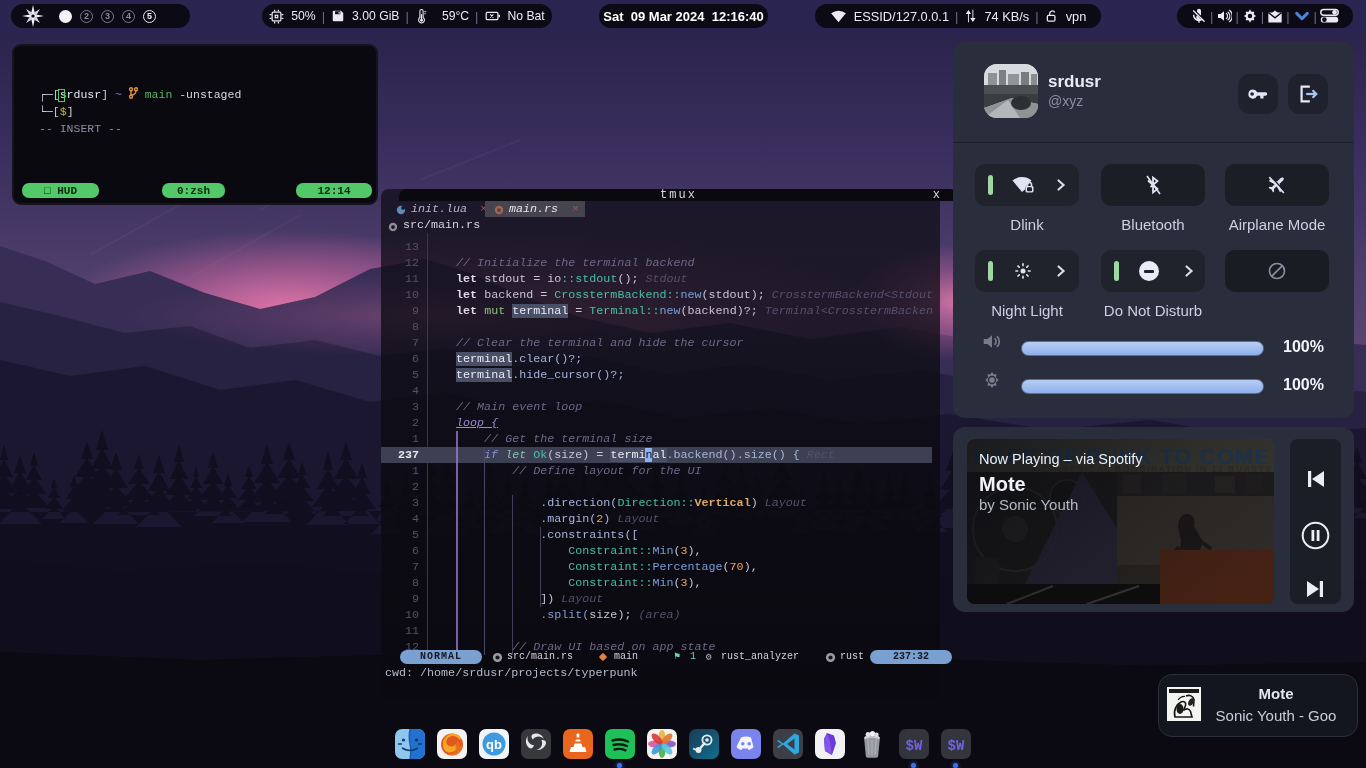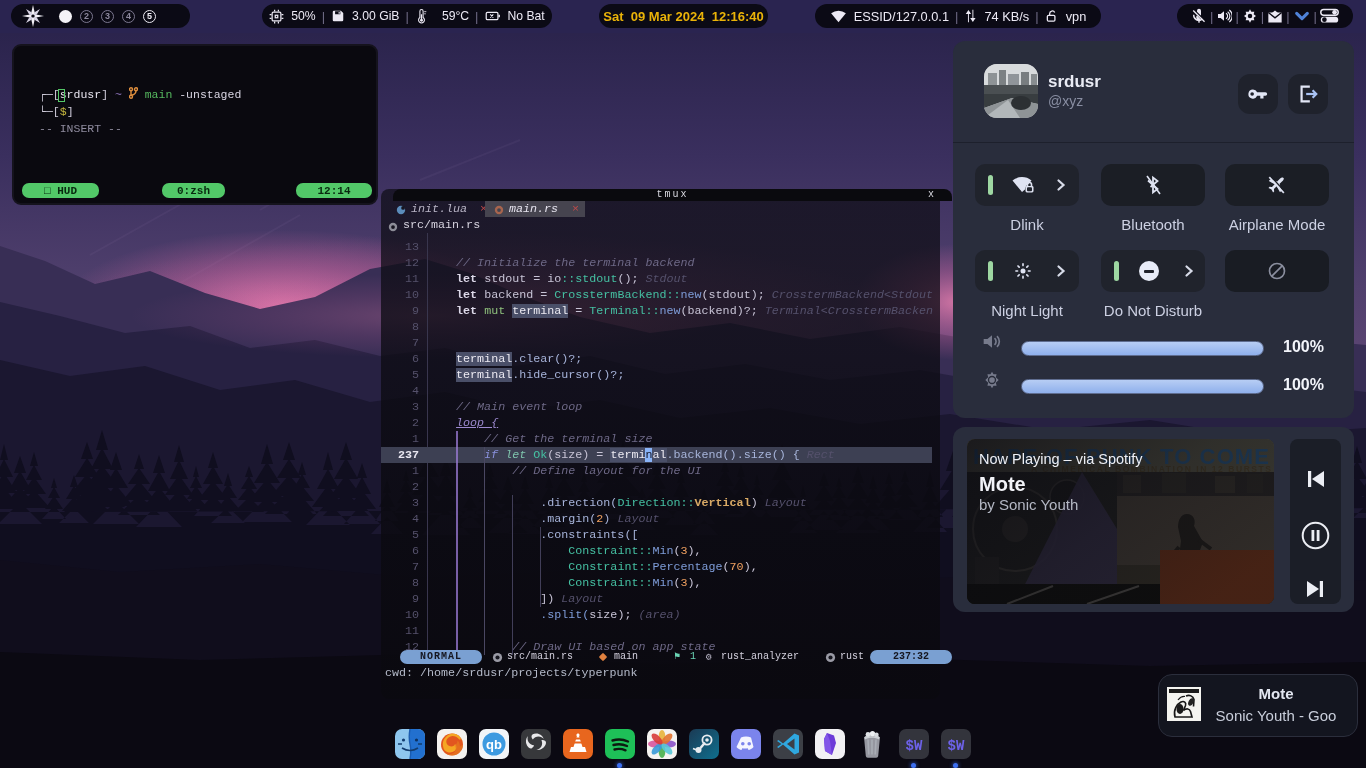--- a/index.html
+++ b/index.html
@@ -14,21 +14,21 @@
 .ws{display:flex;align-items:center;gap:8px}
 .wsd{width:13px;height:13px;border-radius:50%;background:#f4f2f7}
 .wsc{width:13px;height:13px;border-radius:50%;border:1.5px solid #7c7890;color:#8d899e;font-size:9px;font-weight:bold;display:flex;align-items:center;justify-content:center}
 .wsc.on{border-color:#eceaf2;color:#f0eef6}
 
 #term{position:absolute;left:12px;top:44px;width:366px;height:161px;background:#0a090f;border:2px solid #15131d;border-radius:9px;font-family:"Liberation Mono",monospace;font-size:11.5px;color:#cdc9d8}
 #term pre{font-family:"Liberation Mono",monospace;line-height:17px;margin:16px}
 .gpill{position:absolute;height:15px;background:#52c868;border-radius:7px;color:#08290f;font-family:"Liberation Mono",monospace;font-size:11px;font-weight:bold;display:flex;align-items:center;justify-content:center}
 
 #twin{position:absolute;left:381px;top:189px;width:559px;height:510px;border-radius:8px;background:linear-gradient(180deg, rgba(14,13,21,0.72), rgba(10,9,15,0.9))}
-#ttitle{position:absolute;left:12px;top:0;width:559px;height:12px;background:#0a0a0e;border-radius:8px 8px 0 0;color:#d8d8e0;font-family:"Liberation Mono",monospace;font-size:10px;text-align:center;line-height:12px;letter-spacing:2px}
+#ttitle{position:absolute;left:18px;top:0;width:559px;height:12px;background:#0a0a0e;border-radius:8px 8px 0 0;color:#d8d8e0;font-family:"Liberation Mono",monospace;font-size:12px;text-align:center;line-height:12px;letter-spacing:2px}
 #ttitle .tx{position:absolute;right:18px;top:0;letter-spacing:0}
 .mono{font-family:"Liberation Mono",monospace}
 
 #code{position:absolute;left:0px;top:50px;width:559px;height:416px;font-family:"Liberation Mono",monospace;font-size:11.7px}
 .row{position:absolute;left:0;width:559px;height:16px;line-height:16px;white-space:pre}
 .ln{position:absolute;left:0;width:38px;text-align:right;color:#55516b}
 .ct{position:absolute;left:47px;white-space:pre;color:#c8c4d6}
 .cm{color:#6d6886;font-style:italic}
 .hint{color:#55516c;font-style:italic}
 .kw{color:#8a91dd;font-style:italic}
@@ -131,21 +131,21 @@
 <span style="margin-left:14px">59°C</span>
     <span class="sep">|</span>
 <svg width="16" height="14" viewBox="0 0 26 22" fill="none" stroke="#ece9f4" stroke-width="2">
       <rect x="2" y="5" width="19" height="12" rx="2"></rect>
       <path d="M23 9v4" stroke-width="2.6"></path>
       <path d="M8.5 8.5l5 5M13.5 8.5l-5 5" stroke-width="1.8"></path>
     </svg>
 <span style="margin-left:7px">No Bat</span>
 </div>
 
-<div class="pill" style="left:599px;width:169px;justify-content:center;font-weight:bold;font-size:13px;color:#eab308">Sat&nbsp;&nbsp;09 Mar 2024&nbsp;&nbsp;12:16:40</div>
+<div class="pill" style="left:599px;width:169px;justify-content:center;font-weight:bold;font-size:13px;color:#ffffff">Sat&nbsp;&nbsp;09 Mar 2024&nbsp;&nbsp;12:16:40</div>
 
 <div class="pill" style="left:815px;width:286px;padding:0 13px;justify-content:center;font-size:12.8px">
 <svg width="17" height="14" viewBox="0 0 24 20" fill="#ece9f4">
       <path d="M12 19l-10.5-13a17 17 0 0 1 21 0z"></path>
     </svg>
 <span style="margin-left:7px">ESSID/127.0.0.1</span>
     <span class="sep">|</span>
 <svg width="13" height="14" viewBox="0 0 20 22" fill="#ece9f4">
       <path d="M6 21V8H2.5L6.8 1.5 11 8H7.5v13z"></path>
       <path d="M13 1v13h3.5L12.2 20.5 8 14h3.5V1z" transform="translate(1.5,0)"></path>
@@ -238,21 +238,21 @@
 <span class="abs" style="left:22px;color:#d6d3df">src/main.rs</span>
 </div>
 <div id="code">
 <div class="abs" style="left:46px;top:-6px;width:1px;height:422px;background:#39364e"></div>
 <div class="row" style="top:0px;width:559px"><span class="ln" style="color:#55516b;">13</span><span class="ct"></span></div>
 <div class="row" style="top:16px;width:559px"><span class="ln" style="color:#55516b;">12</span><span class="ct"><span class="cm">    // Initialize the terminal backend</span></span></div>
 <div class="row" style="top:32px;width:559px"><span class="ln" style="color:#55516b;">11</span><span class="ct">    <span style="color:#dcd8e8;font-weight:bold">let </span>stdout = io<span class="teal">::</span><span class="teal">stdout</span>(); <span class="hint">Stdout</span></span></div>
 <div class="row" style="top:48px;width:559px"><span class="ln" style="color:#55516b;">10</span><span class="ct">    <span style="color:#dcd8e8;font-weight:bold">let </span>backend = <span class="teal">CrosstermBackend::</span><span class="blu">new</span>(stdout); <span class="hint">CrosstermBackend&lt;Stdout</span></span></div>
 <div class="row" style="top:64px;width:559px"><span class="ln" style="color:#55516b;">9</span><span class="ct">    <span style="color:#dcd8e8;font-weight:bold">let </span><span class="grn">mut </span><span class="hl">terminal</span> = <span class="teal">Terminal::</span><span class="blu">new</span>(backend)?; <span class="hint">Terminal&lt;CrosstermBacken</span></span></div>
 <div class="row" style="top:80px;width:559px"><span class="ln" style="color:#55516b;">8</span><span class="ct"></span></div>
-<div class="row" style="top:96px;width:559px"><span class="ln" style="color:#55516b;">7</span></div>
+<div class="row" style="top:96px;width:559px"><span class="ln" style="color:#55516b;">7</span><span class="ct"><span class="cm">    // Clear the terminal and hide the cursor</span></span></div>
 <div class="row" style="top:112px;width:559px"><span class="ln" style="color:#55516b;">6</span><span class="ct">    <span class="hl">terminal</span><span class="mth">.clear()?;</span></span></div>
 <div class="row" style="top:128px;width:559px"><span class="ln" style="color:#55516b;">5</span><span class="ct">    <span class="hl">terminal</span><span class="mth">.hide_cursor()?;</span></span></div>
 <div class="row" style="top:144px;width:559px"><span class="ln" style="color:#55516b;">4</span><span class="ct"></span></div>
 <div class="row" style="top:160px;width:559px"><span class="ln" style="color:#55516b;">3</span><span class="ct"><span class="cm">    // Main event loop</span></span></div>
 <div class="row" style="top:176px;width:559px"><span class="ln" style="color:#55516b;">2</span><span class="ct">    <span style="color:#9d8ad0;font-style:italic;text-decoration:underline">loop {</span></span></div>
 <div class="row" style="top:192px;width:559px"><span class="ln" style="color:#55516b;">1</span><span class="ct"><span class="cm">        // Get the terminal size</span></span></div>
 <div class="row" style="top:208px;background:#3d4053;width:551px"><span class="ln" style="color:#e8e6f0;font-weight:bold">237</span><span class="ct">        <span class="kw">if </span><span style="color:#7fc4ad;font-style:italic">let </span><span class="teal">Ok</span>(size) = <span class="hl">termi</span><span class="cur">n</span><span class="hl">al</span><span class="mth">.backend().size() { </span><span class="hint">Rect</span></span></div>
 <div class="row" style="top:224px;width:559px"><span class="ln" style="color:#55516b;">1</span><span class="ct"><span class="cm">            // Define layout for the UI</span></span></div>
 <div class="row" style="top:240px;width:559px"><span class="ln" style="color:#55516b;">2</span></div>
 <div class="row" style="top:256px;width:559px"><span class="ln" style="color:#55516b;">3</span><span class="ct">                <span class="mth">.direction(</span><span class="teal">Direction::</span><span style="color:#d8a965;font-weight:bold">Vertical</span>) <span class="hint">Layout</span></span></div>

